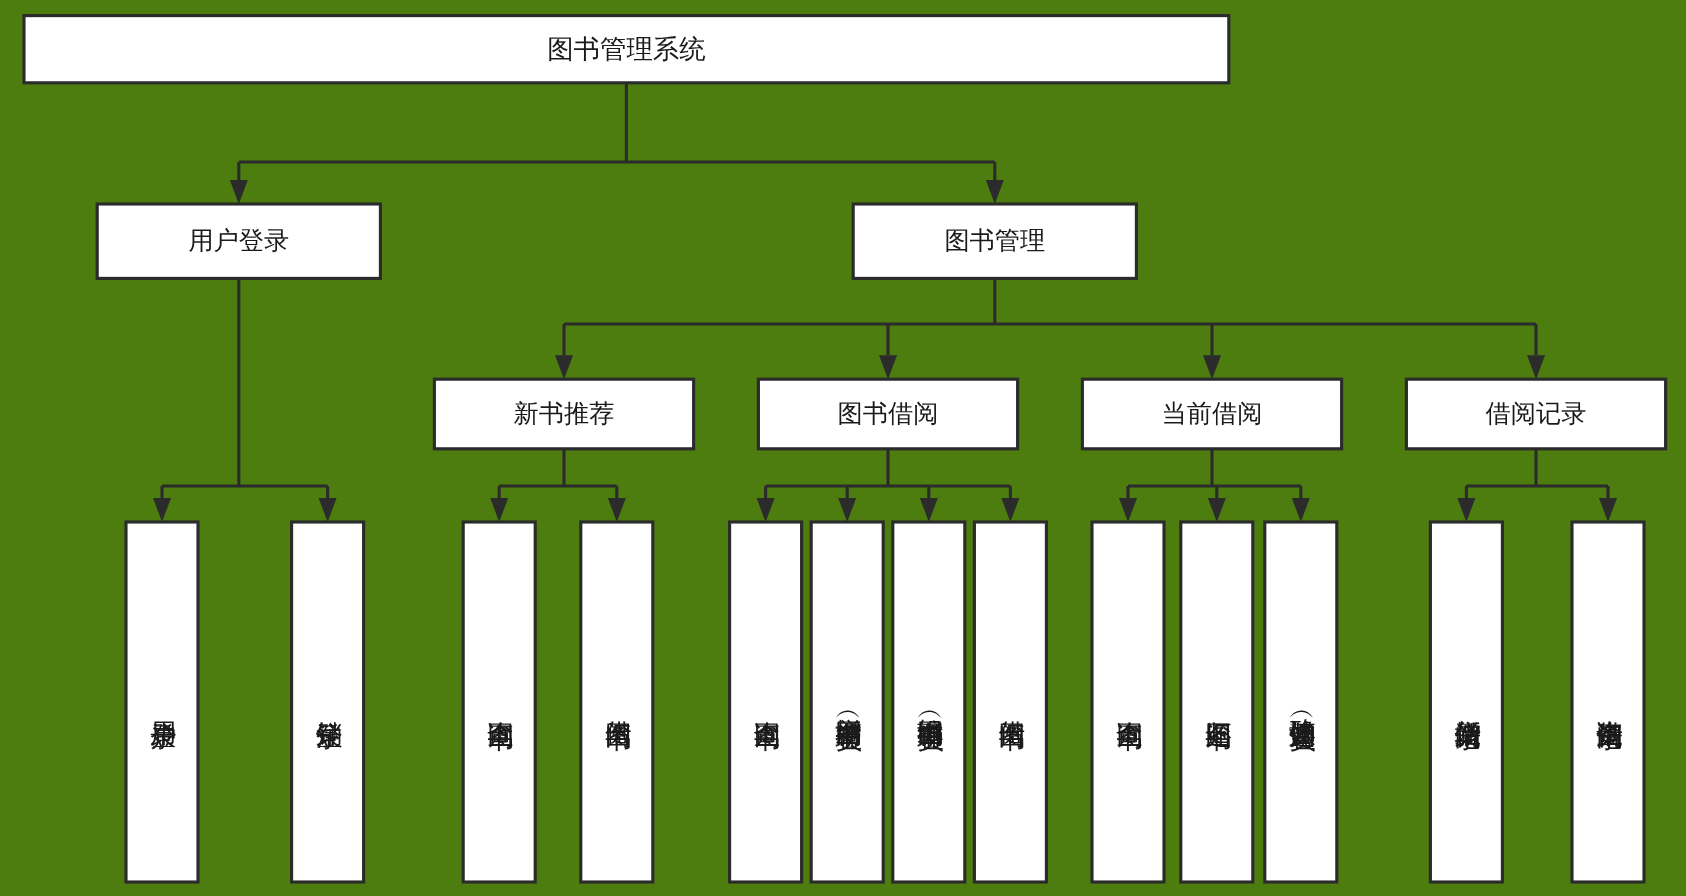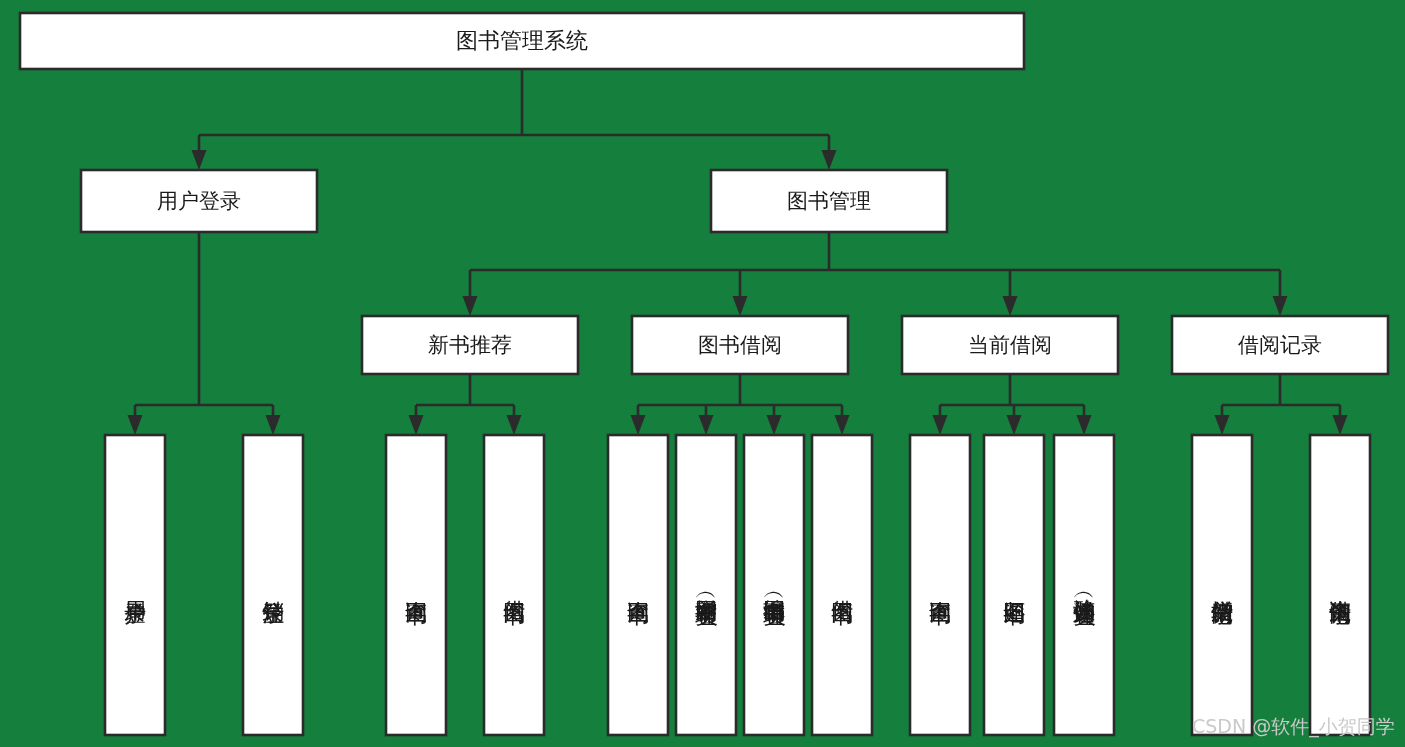--- a/index.html
+++ b/index.html
@@ -12,21 +12,21 @@
     width: 1405px;
     height: 747px;
     font-family: "DejaVu Sans", "Liberation Sans", sans-serif;
     overflow: hidden;
     position: relative;
   }
   #diagram-root {
     position: relative;
     width: 1405px;
     height: 747px;
-    background: #15803d;
+    background: #4d7c0f;
   }
   svg.diagram-canvas {
     position: absolute;
     top: 0;
     left: 0;
     width: 1405px;
     height: 747px;
     display: block;
   }
   .node-box {
@@ -182,15 +182,14 @@
       <div class="leaf-label" style="left: 676px; top: 435px; width: 60px; height: 300px;">新增图书（管理员）</div>
       <div class="leaf-label" style="left: 744px; top: 435px; width: 60px; height: 300px;">编辑图书（管理员）</div>
       <div class="leaf-label" style="left: 812px; top: 435px; width: 60px; height: 300px;">借阅图书</div>
       <div class="leaf-label" style="left: 910px; top: 435px; width: 60px; height: 300px;">查询图书</div>
       <div class="leaf-label" style="left: 984px; top: 435px; width: 60px; height: 300px;">归还图书</div>
       <div class="leaf-label" style="left: 1054px; top: 435px; width: 60px; height: 300px;">确认归还（管理员）</div>
       <div class="leaf-label" style="left: 1192px; top: 435px; width: 60px; height: 300px;">新增借阅记录</div>
       <div class="leaf-label" style="left: 1310px; top: 435px; width: 60px; height: 300px;">查询借阅记录</div>
     </div>
 
-  <div class="watermark" style="left: 1192px; top: 714px;">CSDN @软件_小贺同学</div>
 
 </div>
 
 </body></html>

